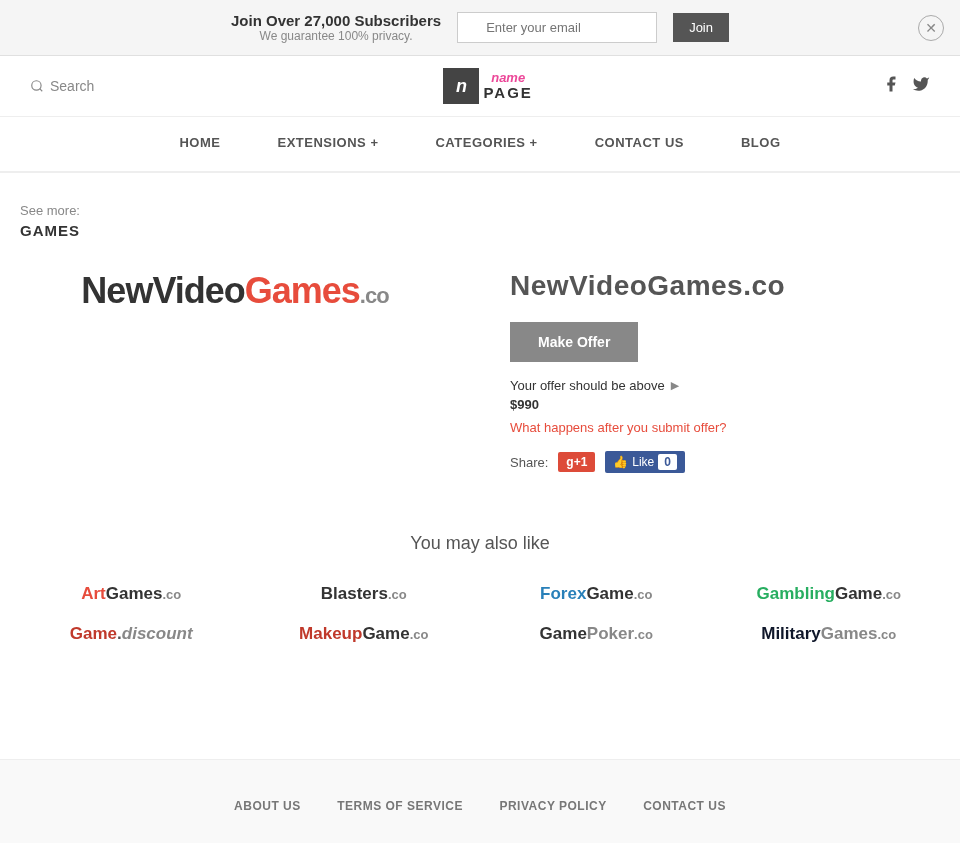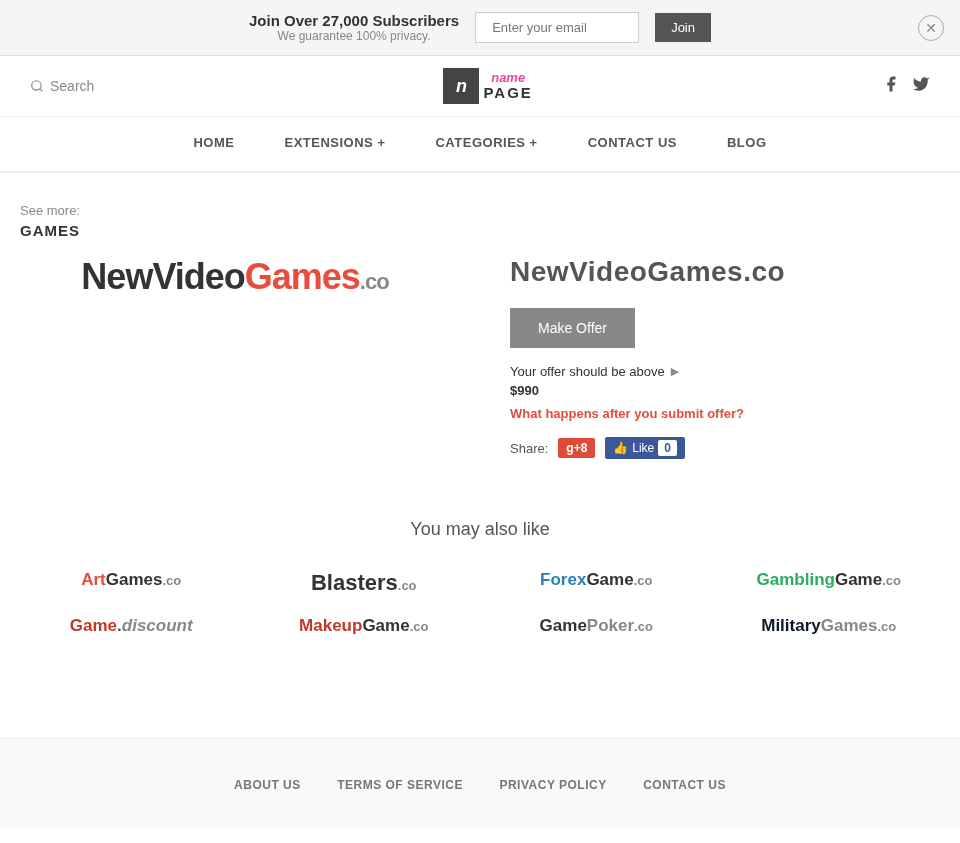--- a/index.html
+++ b/index.html
@@ -14,23 +14,23 @@
       align-items: center;
       justify-content: center;
       gap: 16px;
       position: relative;
     }
     .newsletter-text { text-align: center; }
     .newsletter-text .main-text { font-size: 15px; font-weight: 600; color: #333; }
     .newsletter-text .sub-text { font-size: 12px; color: #888; }
     .newsletter-bar input {
       border: 1px solid #ccc;
-      padding: 7px 16px;
-      font-size: 13px;
-      width: 164px;
+      padding: 7px 28px;
+      font-size: 13px;
+      width: 200px;
       outline: none;
     }
     .newsletter-bar .join-btn {
       background: #555;
       color: #fff;
       border: none;
       padding: 7px 16px;
       font-size: 13px;
       cursor: pointer;
     }
@@ -92,21 +92,21 @@
       cursor: pointer;
       text-decoration: none;
     }
 
     
     nav {
       background: #fff;
       border-bottom: 2px solid #eee;
       display: flex;
       justify-content: center;
-      gap: 6px;
+      gap: 13px;
     }
     nav a {
       text-decoration: none;
       color: #555;
       font-size: 13px;
       font-weight: 600;
       letter-spacing: 0.5px;
       padding: 18px 22px;
       display: block;
       border-bottom: 3px solid transparent;
@@ -128,21 +128,21 @@
       font-weight: bold;
       color: #333;
       text-decoration: none;
       letter-spacing: 1px;
     }
 
     
     .domain-section {
       display: flex;
       gap: 60px;
-      margin-top: 16px;
+      margin-top: 30px;
       align-items: flex-start;
     }
     .domain-image-area {
       flex: 1;
       display: flex;
       align-items: center;
       justify-content: center;
     }
     .domain-logo-display {
       font-size: 36px;
@@ -161,32 +161,33 @@
     }
     .make-offer-btn {
       background: #888;
       color: #fff;
       border: none;
       padding: 12px 28px;
       font-size: 14px;
       cursor: pointer;
       margin-bottom: 16px;
       display: block;
+      font-weight: bold;
     }
     .offer-info {
       font-size: 13px;
       color: #333;
       margin-bottom: 4px;
       display: flex;
       align-items: center;
       gap: 6px;
     }
     .offer-arrow { color: #888; font-size: 11px; }
     .offer-price { font-size: 13px; color: #333; margin-bottom: 8px; font-weight: bold; }
-    .offer-link { color: #e74c3c; font-size: 13px; text-decoration: none; display: block; margin-bottom: 16px; font-weight: bold; }
+    .offer-link { color: #e74c3c; font-size: 13px; text-decoration: none; display: block; margin-bottom: 16px; }
     .share-row { display: flex; align-items: center; gap: 10px; font-size: 13px; color: #555; }
     .g-plus {
       background: #dd4b39;
       color: #fff;
       padding: 3px 8px;
       font-size: 12px;
       border-radius: 2px;
       font-weight: bold;
     }
     .fb-like {
@@ -209,21 +210,21 @@
     }
 
     
     .also-like { text-align: center; margin-top: 60px; }
     .also-like h3 { font-size: 18px; color: #555; margin-bottom: 30px; font-weight: normal; }
 
     .domain-grid {
       display: grid;
       grid-template-columns: repeat(4, 1fr);
       gap: 20px 10px;
-      margin-bottom: 12px;
+      margin-bottom: 25px;
     }
     .domain-card {
       text-align: center;
       cursor: pointer;
       font-size: 16px;
       font-weight: bold;
       color: #333;
     }
 
     
@@ -322,41 +323,41 @@
       <div class="domain-name">NewVideoGames.co</div>
       <button class="make-offer-btn">Make Offer</button>
       <div class="offer-info">
         <span>Your offer should be above</span>
         <span class="offer-arrow">▶</span>
       </div>
       <div class="offer-price">$990</div>
       <a href="#" class="offer-link">What happens after you submit offer?</a>
       <div class="share-row">
         <span>Share:</span>
-        <span class="g-plus">g+8</span>
+        <span class="g-plus">g+1</span>
         <span class="fb-like">
           <span>👍</span>
           <span>Like</span>
           <span class="fb-count">0</span>
         </span>
       </div>
     </div>
   </div>
 
   
   <div class="also-like">
     <h3>You may also like</h3>
     <div class="domain-grid">
 
       <div class="domain-card art-card">
         <span style="color:#e74c3c;font-weight:bold;font-size:17px;">Art</span><span style="color:#333;font-weight:bold;font-size:17px;">Games</span><span style="color:#888;font-size:13px;">.co</span>
       </div>
 
       <div class="domain-card blasters-card">
-        <span style="color:#333;font-weight:bold;font-size:22px;">Blasters</span><span style="color:#888;font-size:13px;">.co</span>
+        <span style="color:#333;font-weight:bold;font-size:17px;">Blasters</span><span style="color:#888;font-size:13px;">.co</span>
       </div>
 
       <div class="domain-card forex-card">
         <span style="color:#2980b9;font-weight:bold;font-size:17px;">Forex</span><span style="color:#333;font-weight:bold;font-size:17px;">Game</span><span style="color:#888;font-size:13px;">.co</span>
       </div>
 
       <div class="domain-card gambling-card">
         <span style="color:#27ae60;font-weight:bold;font-size:17px;">Gambling</span><span style="color:#333;font-weight:bold;font-size:17px;">Game</span><span style="color:#888;font-size:13px;">.co</span>
       </div>
 

